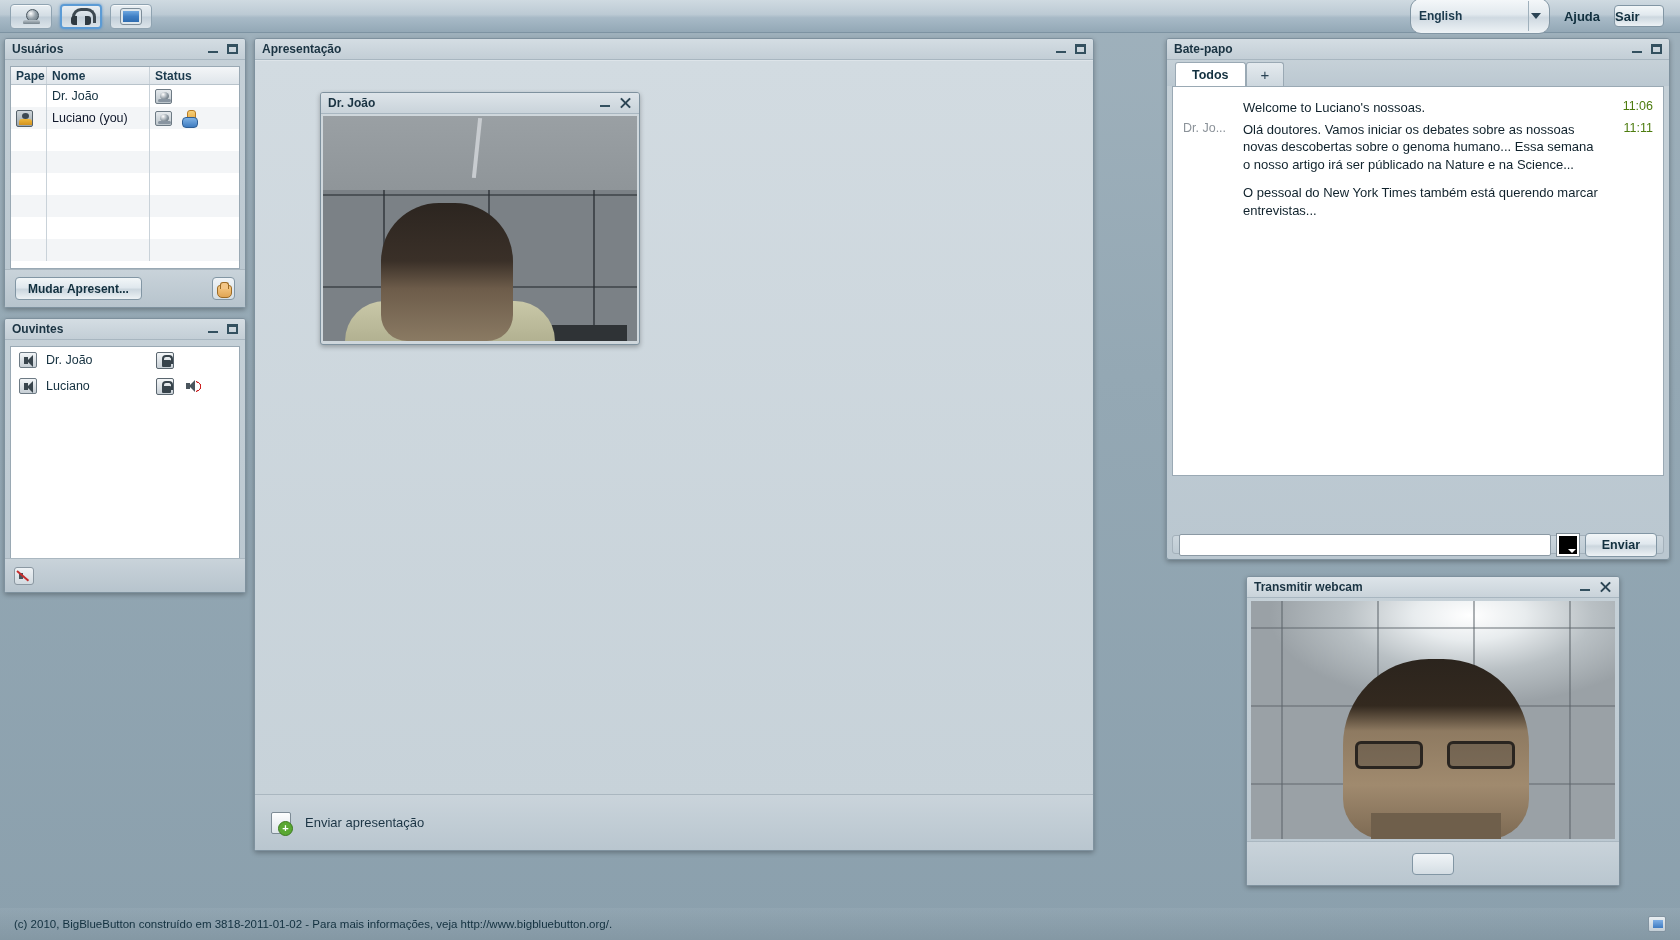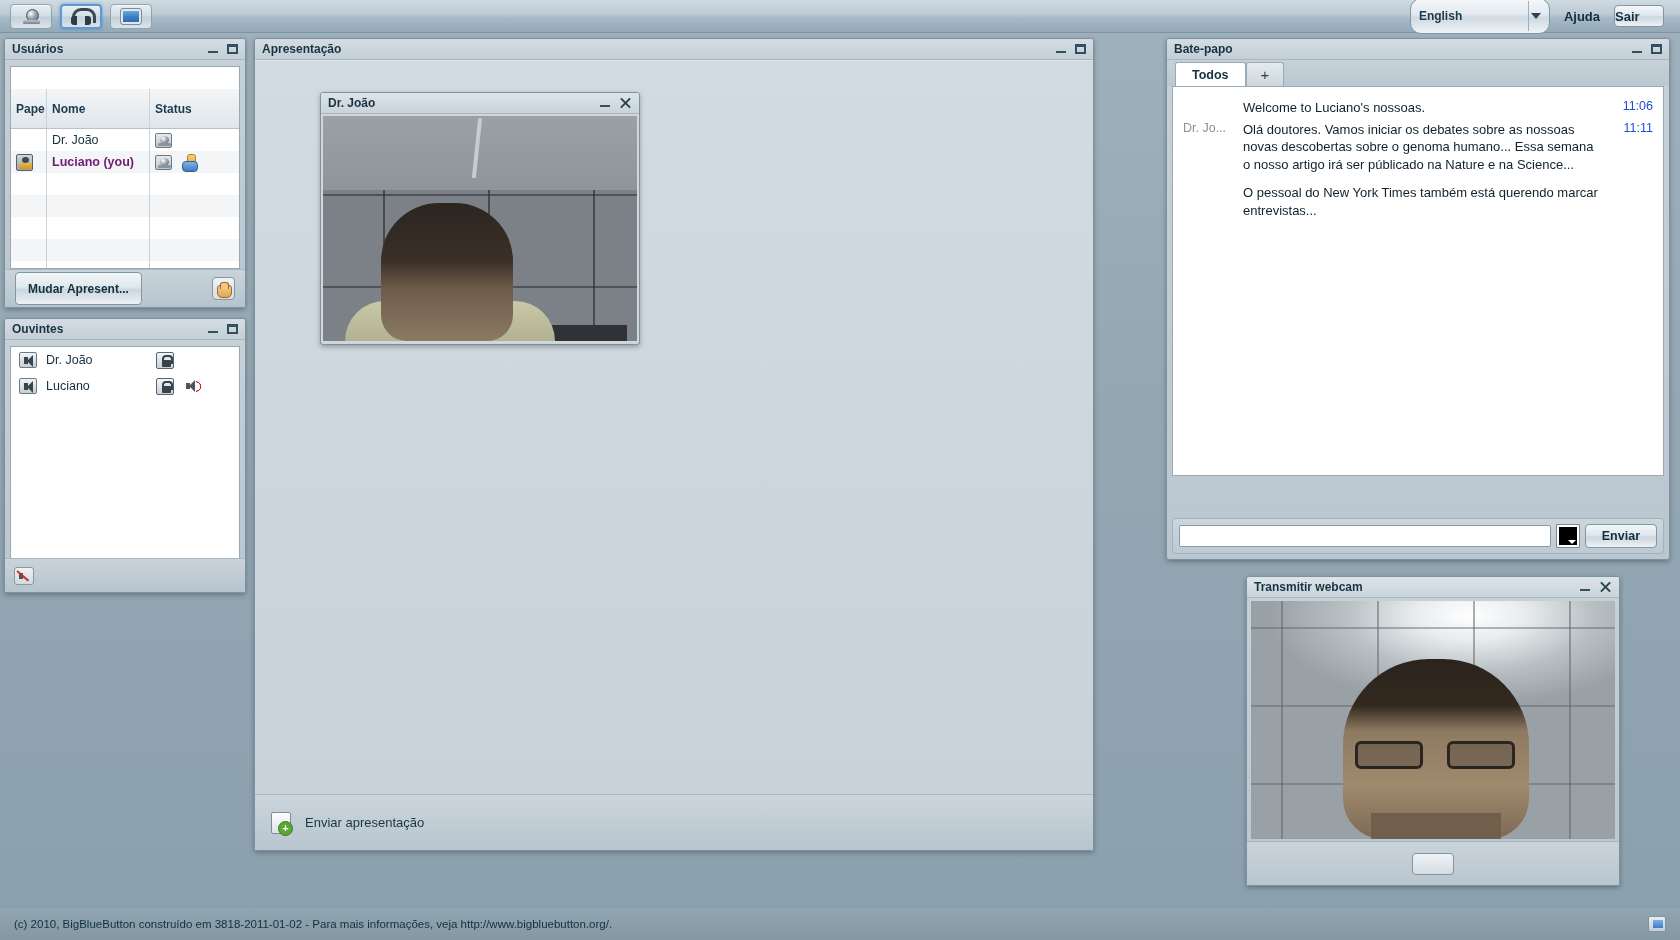--- a/index.html
+++ b/index.html
@@ -168,36 +168,36 @@
   
   #users-win { left: 4px; top: 38px; width: 242px; height: 270px; }
   .users-table {
     margin: 0 5px;
     background: #fff;
     border: 1px solid #9aa9b4;
     height: 203px;
     overflow: hidden;
   }
   .ut-head {
-    display: flex; height: 40px;
+    display: flex; height: 18px;
     background: linear-gradient(180deg,#f4f6f8 0%,#dfe5ea 100%);
     border-bottom: 1px solid #b8c3cb;
-    font-weight: bold; font-size: 12px; color: #1b3a4d; margin-top: 22px;
+    font-weight: bold; font-size: 12px; color: #1b3a4d;
   }
   .ut-head > div, .ut-row > div {
     display: flex; align-items: center;
     padding: 0 5px;
     overflow: hidden; white-space: nowrap;
   }
   .col-role   { width: 36px; border-right: 1px solid #c9d2d9; }
   .col-name   { width: 103px; border-right: 1px solid #c9d2d9; }
   .col-status { flex: 1; }
   .ut-row { display: flex; height: 22px; font-size: 12.5px; }
   .ut-row.alt { background: #f3f5f7; }
-  .ut-row.you .nm { font-weight: bold; color: #701a75; }
+  .ut-row.you .nm { font-weight: normal; color: #0f172a; }
 
   .ic-presenter {
     width: 17px; height: 17px; position: relative;
     background: linear-gradient(180deg,#cfd6da,#9aa5ad);
     border: 1px solid #55616a; border-radius: 2px;
   }
   .ic-presenter:before {
     content:""; position:absolute; left:5px; top:2px;
     width:7px;height:6px;border-radius:50%;background:#3d4952;
   }
@@ -239,21 +239,21 @@
 
   .users-footer {
     position: absolute; left: 0; right: 0; bottom: 0;
     height: 38px;
     display: flex; align-items: center;
     padding: 0 10px;
     border-top: 1px solid #aab7c0;
     background: linear-gradient(180deg,#c9d3da 0%,#b7c4cd 100%);
   }
   .btn-std {
-    height: 33px;
+    height: 23px;
     border-radius: 4px;
     border: 1px solid #8296a4;
     background: linear-gradient(180deg,#f2f6f8 0%,#e0e8ee 45%,#cbd6de 55%,#edf2f5 100%);
     display:flex;align-items:center;justify-content:center;
     padding: 0 12px;
     font-size: 12px; font-weight: bold; color:#12303f;
     cursor: pointer;
   }
   .hand-btn {
     margin-left: auto;
@@ -488,25 +488,25 @@
     text-align: left; padding-left: 6px;
   }
   .msg .txt {
     flex: 1;
     font-size: 13px; color: #10222c;
     line-height: 17.5px;
     padding-right: 10px;
   }
   .msg .ts {
     width: 42px; min-width:42px;
-    font-size: 12.5px; color:#1d4ed8;
+    font-size: 12.5px; color:#4d7c0f;
     text-align: right;
   }
   .chat-input-bar {
-    position:absolute;left:5px;right:5px;bottom:5px;height:36px;
+    position:absolute;left:5px;right:5px;bottom:5px;height:19px;
     border:1px solid #a4b1bb;border-radius:3px;
     background: linear-gradient(180deg,#ccd6dd 0%,#bdcad3 100%);
     display:flex;align-items:center;gap:6px;padding:0 6px;
   }
   .chat-field {
     flex:1;height:22px;
     background:#fff;border:1px solid #8b99a4;border-radius:2px;
   }
   .color-swatch {
     width:22px;height:22px;

